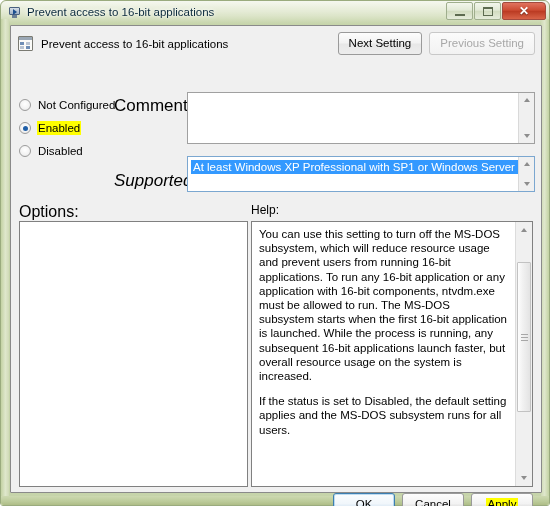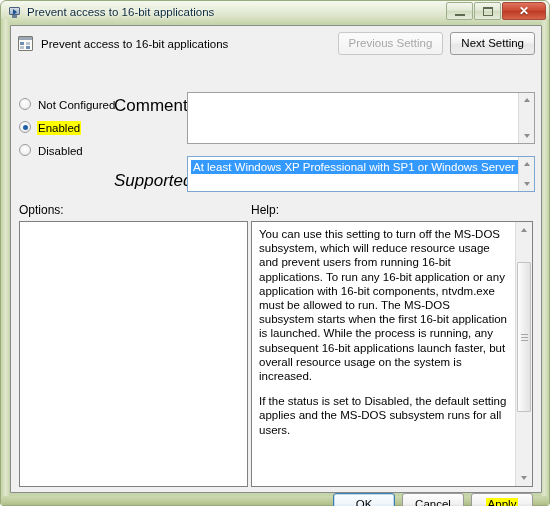--- a/index.html
+++ b/index.html
@@ -250,21 +250,21 @@
   .settings-area {
     position: absolute;
     left: 0; top: 35px;
     width: 530px;
     height: 134px;
   }
 
   .radio-row {
     position: absolute;
     display: flex;
-    align-items: flex-start;
+    align-items: center;
     left: 8px;
   }
   .radio-row.r1 { top: 37px; }
   .radio-row.r2 { top: 60px; }
   .radio-row.r3 { top: 83px; }
 
   .radio {
     width: 12px; height: 12px;
     box-sizing: border-box;
     border-radius: 50%;
@@ -346,21 +346,21 @@
     width: 0; height: 0;
     border-left: 3.5px solid transparent;
     border-right: 3.5px solid transparent;
     border-top: 4px solid #8d8d8d;
   }
 
   
   .lbl-options {
     position: absolute;
     left: 8px; top: 177px;
-    font-size: 12px;
+    font-size: 16px;
     color: #000;
   }
   .lbl-help {
     position: absolute;
     left: 240px; top: 177px;
     font-size: 12px;
     color: #000;
   }
 
   
@@ -482,22 +482,22 @@
       <span class="policy-icon">
         <span class="pi-body"></span>
         <span class="pi-top"></span>
         <span class="pi-c1"></span>
         <span class="pi-c2"></span>
         <span class="pi-c3"></span>
         <span class="pi-c4"></span>
       </span>
       <span class="header-title">Prevent access to 16-bit applications</span>
       <span class="header-buttons">
+        <span class="btn">Next Setting</span>
         <span class="btn disabled">Previous Setting</span>
-        <span class="btn">Next Setting</span>
       </span>
     </div>
 
     <div class="settings-area">
 
       <div class="radio-row r1">
         <span class="radio"></span>
         <span class="radio-label">Not Configured</span>
       </div>
 

